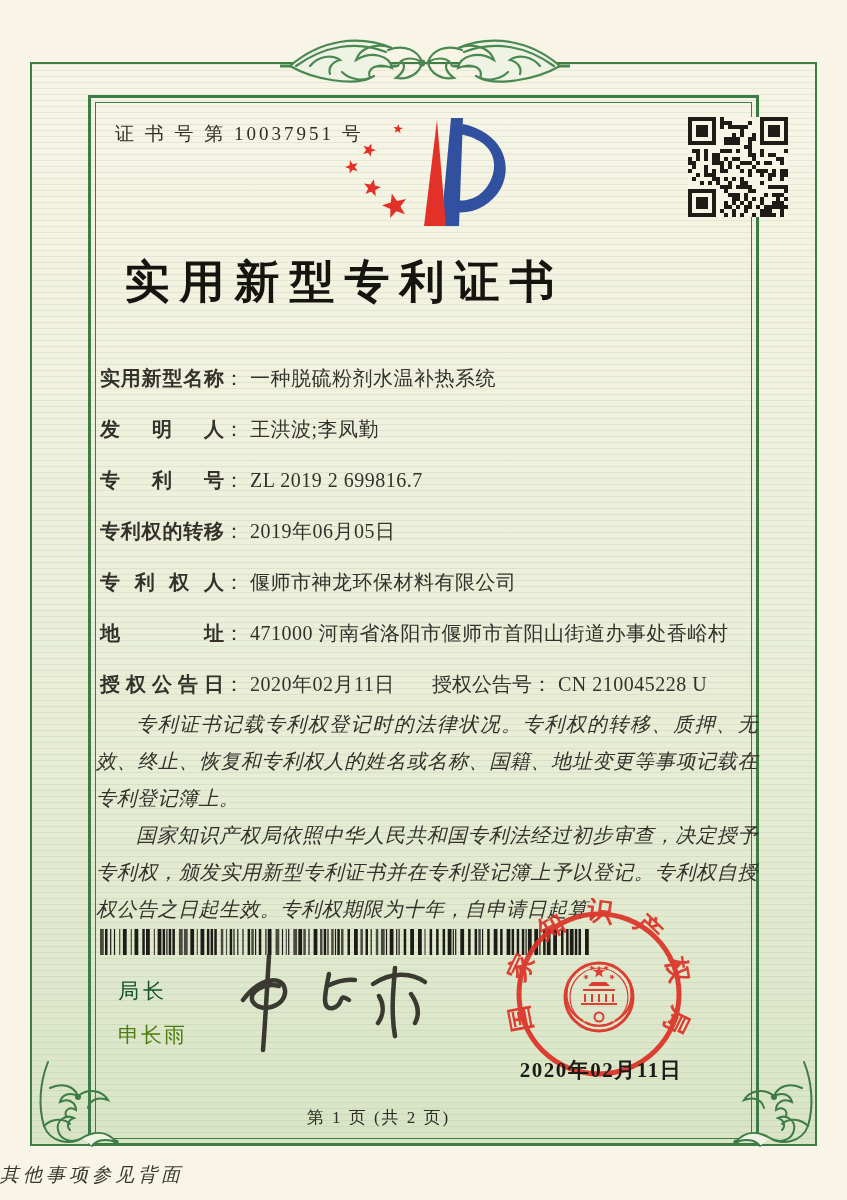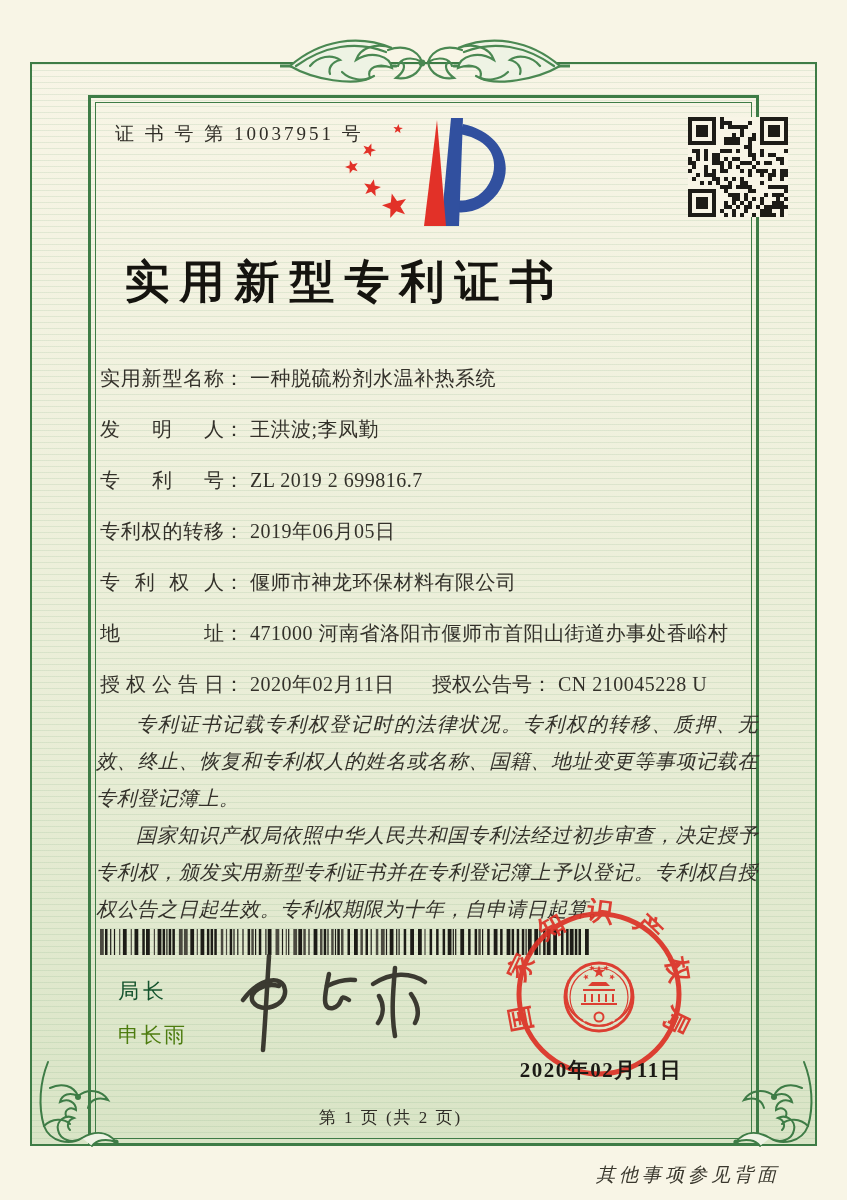--- a/index.html
+++ b/index.html
@@ -31,21 +31,21 @@
 
   
   .cert-no { position:absolute; left:115px; top:121px; font-size:19px; letter-spacing:3px; color:#2f2d26; }
   .doc-title {
     position:absolute; left:0; top:252px; width:689px; text-align:center;
     font-size:45px; font-weight:bold; letter-spacing:10px; color:#15140f;
   }
 
   
   .f-row { position:absolute; left:100px; width:640px; font-size:20px; color:#33312a; white-space:nowrap; }
-  .f-label { display:inline-block; width:124px; text-align:justify; text-align-last:justify; vertical-align:bottom; }
+  .f-label { display:inline-block; width:124px; text-align:justify; text-align-last:justify; vertical-align:bottom;font-weight:bold; }
   .f-colon { margin-right:6px; }
   .f-value { letter-spacing:.5px; }
   .grant-no-group { position:absolute; left:332px; top:0; }
 
   
   .body-text {
     position:absolute; left:96px; top:706px; width:662px;
     font-size:20px; font-style:italic; line-height:37px;
     text-align:justify; color:#33312a; letter-spacing:.5px;
   }
@@ -54,22 +54,22 @@
   
   .barcode { position:absolute; left:100px; top:929px; }
   .officer-title { position:absolute; left:118px; top:977px; font-size:21px; letter-spacing:4px; color:#14532d; }
   .officer-name  { position:absolute; left:118px; top:1021px; font-size:21px; letter-spacing:2px; color:#4d7c0f; }
   .signature { position:absolute; left:225px; top:948px; }
   .seal { position:absolute; left:503px; top:898px; }
   .seal-date {
     position:absolute; left:505px; top:1056px; width:192px; text-align:center;
     font-size:21px; letter-spacing:1.5px; color:#1b1a15; font-weight:bold;
   }
-  .page-note { position:absolute; left:88px; top:1106px; width:605px; text-align:center; font-size:17px; letter-spacing:2px; color:#2f2d26; }
-  .back-note { position:absolute; left:0; top:1162px; width:780px; text-align:right; font-size:19px; font-style:italic; letter-spacing:4px; color:#3a382e; }
+  .page-note { position:absolute; left:76px; top:1106px; width:605px; text-align:center; font-size:17px; letter-spacing:2px; color:#2f2d26; }
+  .back-note { position:absolute; left:0; top:1162px; width:780px; text-align:left; font-size:19px; font-style:italic; letter-spacing:4px; color:#3a382e; }
 
   .qr { position:absolute; left:688px; top:117px; }
   .logo { position:absolute; left:338px; top:110px; }
   .flourish-top { position:absolute; left:280px; top:22px; }
   .corner-orn-left { position:absolute; left:30px; top:1058px; }
   .corner-orn-right { position:absolute; left:717px; top:1058px; transform:scaleX(-1); }
 </style>
 </head>
 <body>
 

